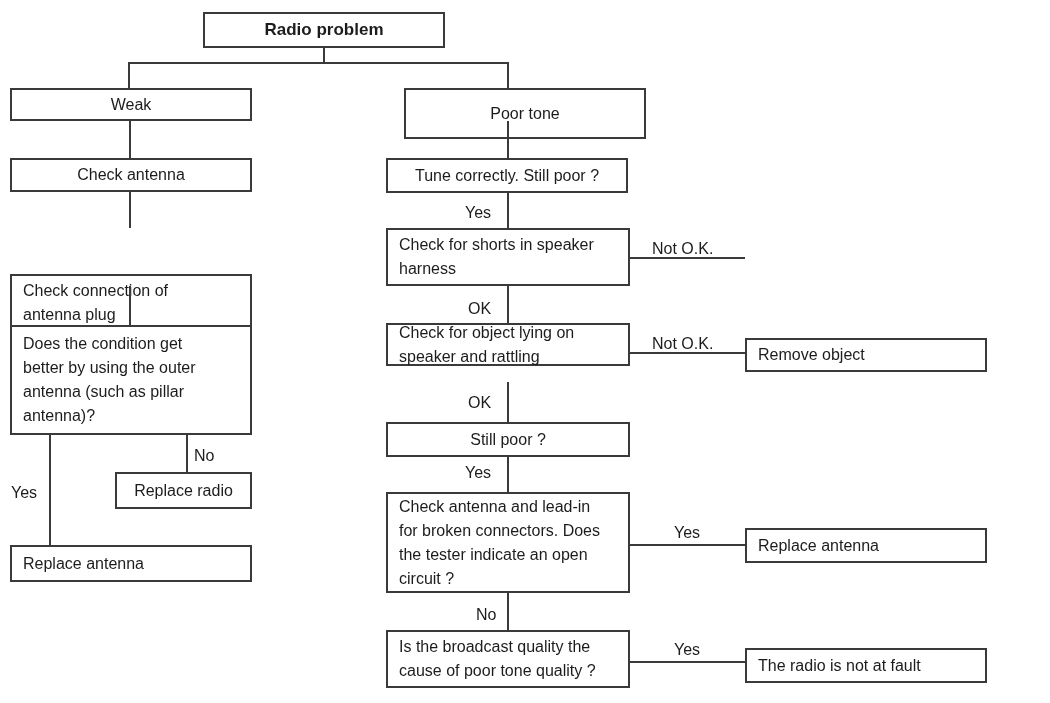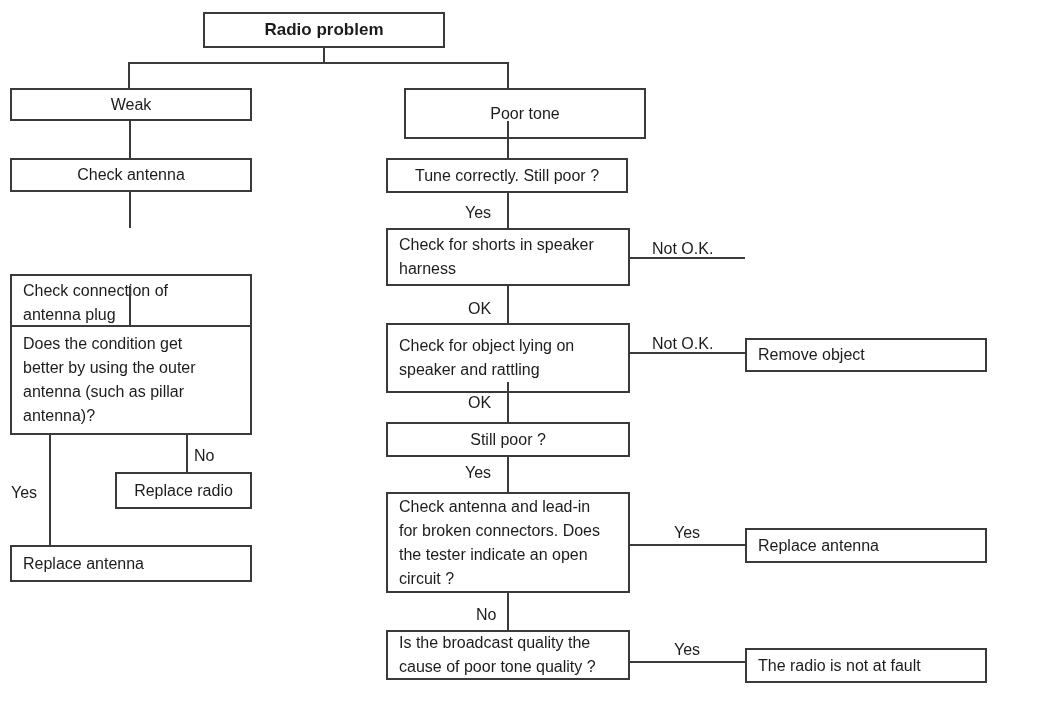--- a/index.html
+++ b/index.html
@@ -83,21 +83,21 @@
 
   <div class="node left" style="left:386px; top:228px; width:244px; height:58px; padding:4px 30px 4px 11px;">
     <span>Check for shorts in speaker harness</span>
   </div>
 
 
   <div class="node left" style="left:10px; top:325px; width:242px; height:110px; padding:4px 36px 4px 11px;">
     <span>Does the condition get better by using the outer antenna (such as pillar antenna)?</span>
   </div>
 
-  <div class="node left" style="left:386px; top:323px; width:244px; height:70px; padding:4px 36px 4px 11px;">
+  <div class="node left" style="left:386px; top:323px; width:244px; height:43px; padding:4px 36px 4px 11px;">
     <span>Check for object lying on speaker and rattling</span>
   </div>
 
   <div class="node left" style="left:745px; top:338px; width:242px; height:34px; padding:0 6px 0 11px;">
     <span>Remove object</span>
   </div>
 
   <div class="node center" style="left:386px; top:422px; width:244px; height:35px;">
     <span>Still poor ?</span>
   </div>
@@ -111,21 +111,21 @@
   </div>
 
   <div class="node left" style="left:10px; top:545px; width:242px; height:37px; padding:0 6px 0 11px;">
     <span>Replace antenna</span>
   </div>
 
   <div class="node left" style="left:745px; top:528px; width:242px; height:35px; padding:0 6px 0 11px;">
     <span>Replace antenna</span>
   </div>
 
-  <div class="node left" style="left:386px; top:630px; width:244px; height:50px; padding:4px 22px 4px 11px;">
+  <div class="node left" style="left:386px; top:630px; width:244px; height:58px; padding:4px 22px 4px 11px;">
     <span>Is the broadcast quality the cause of poor tone quality ?</span>
   </div>
 
   <div class="node left" style="left:745px; top:648px; width:242px; height:35px; padding:0 6px 0 11px;">
     <span>The radio is not at fault</span>
   </div>
 
   <div class="line" style="left:323px; top:48px; width:2px; height:16px;"></div>
   <div class="line" style="left:128px; top:62px; width:381px; height:2px;"></div>
   <div class="line" style="left:128px; top:62px; width:2px; height:26px;"></div>

